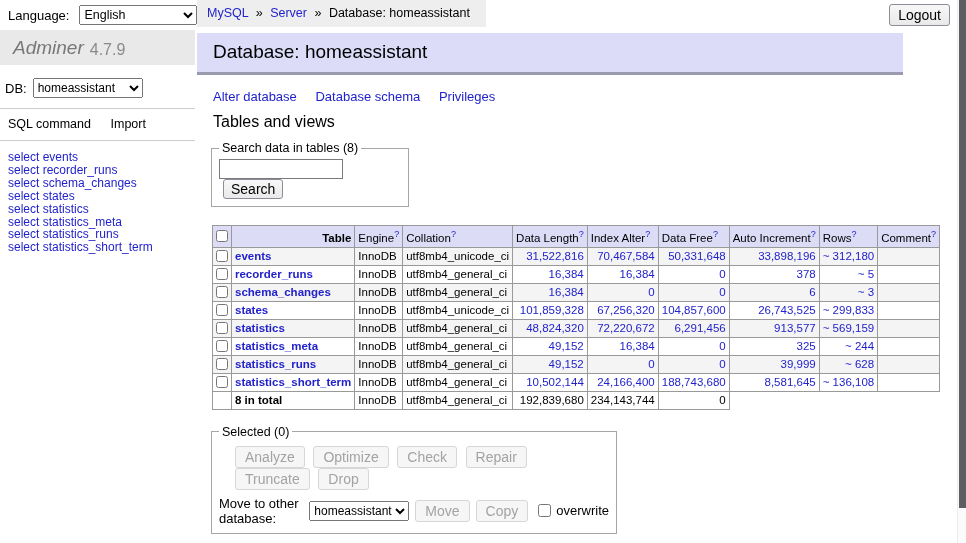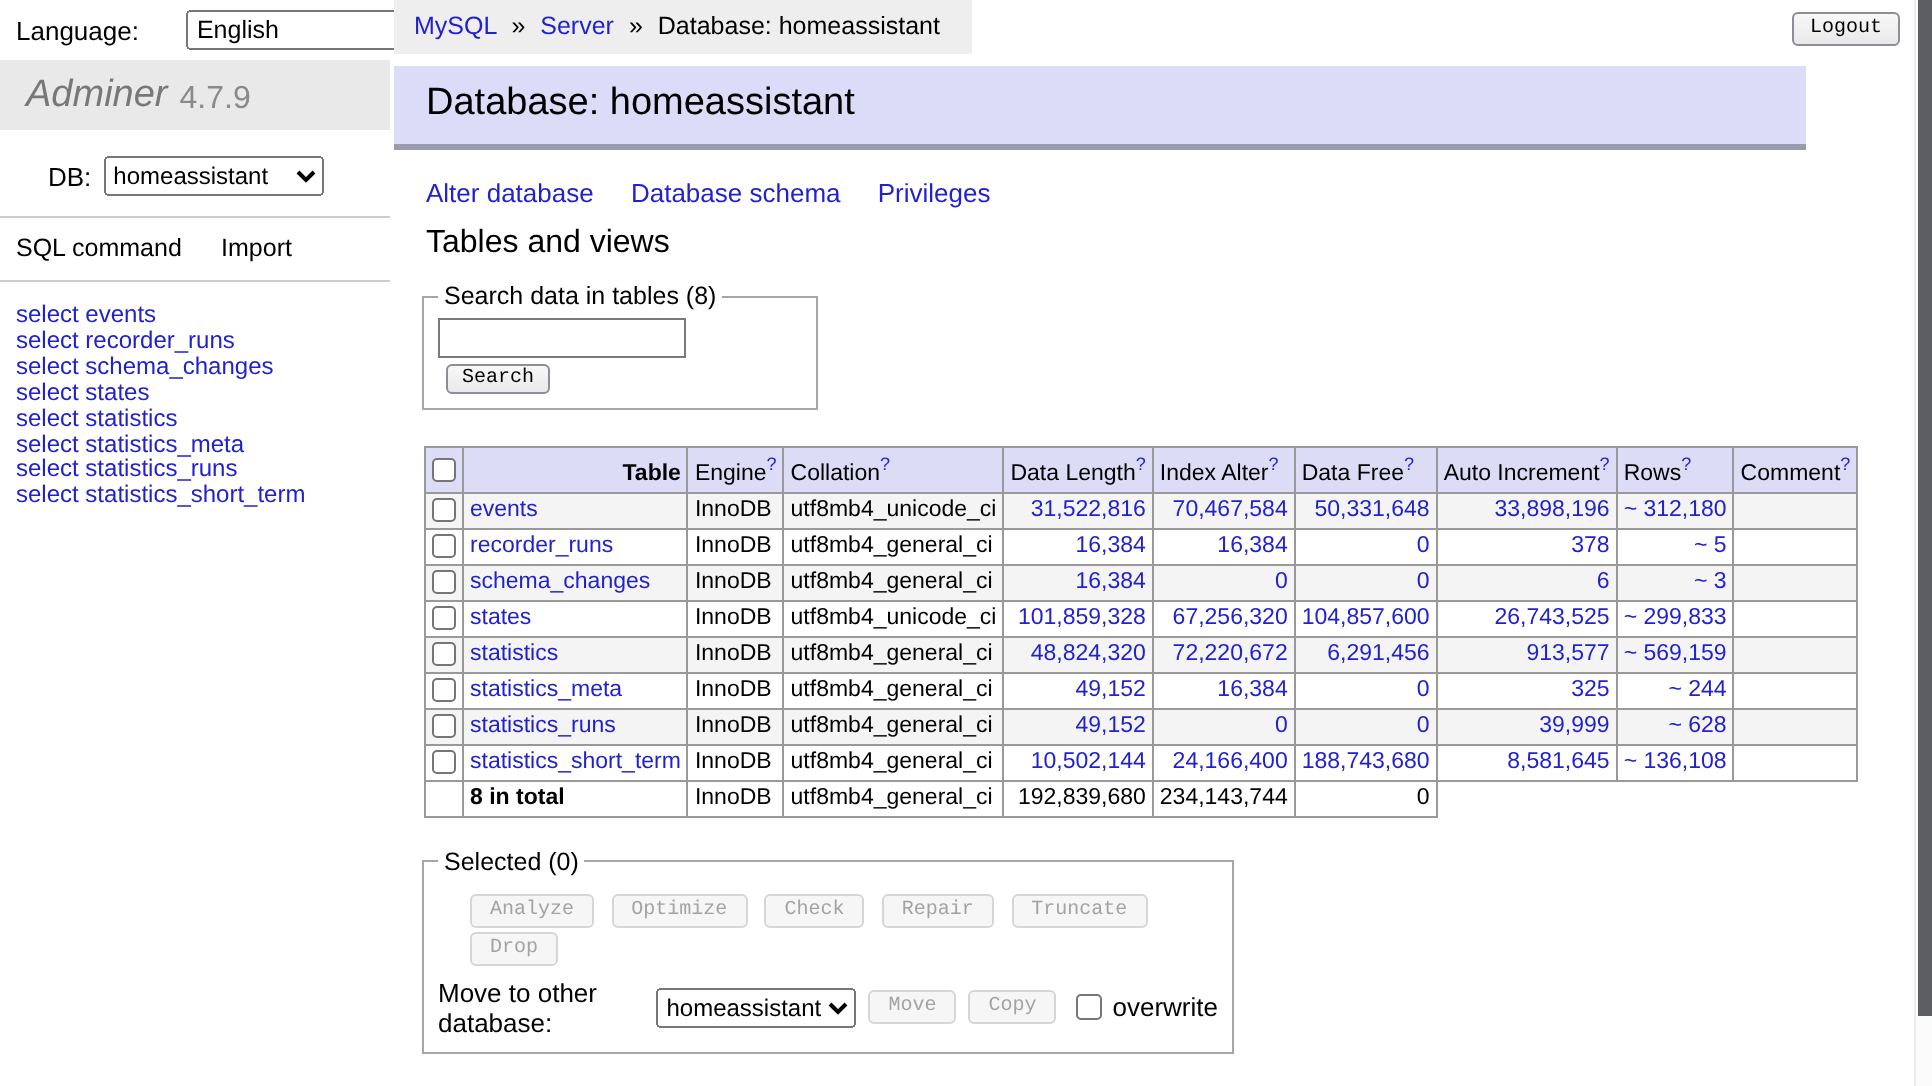--- a/index.html
+++ b/index.html
@@ -1,33 +1,33 @@
 <!DOCTYPE html>
 <html><head>
 <meta charset="utf-8">
 <style>
   html,body{margin:0;padding:0;background:#fff;}
   .screen{position:relative;width:966px;height:543px;overflow:hidden;background:#fff;
           font-family:"Liberation Sans",sans-serif;font-size:13px;color:#000;}
   a,.link{color:#2222cc;text-decoration:none;cursor:pointer;}
   
-  .lang-row{position:absolute;left:8px;top:5px;display:flex;align-items:center;gap:24px;}
+  .lang-row{position:absolute;left:8px;top:5px;display:flex;align-items:center;gap:10px;}
   .lang-row select{width:118px;height:20px;font-size:12.5px;font-family:"Liberation Sans",sans-serif;}
   .logout-wrap{position:absolute;right:16px;top:4px;}
-  button.btn{font-family:Liberation Mono, monospace;font-size:10px;color:#000;
+  button.btn{font-family:Liberation Sans, sans-serif;font-size:14px;color:#000;
              background:linear-gradient(#f8f8f8,#e9e9e9);border:1px solid #8d8d9a;
              border-radius:3px;padding:2px 8px;cursor:pointer;}
   button.btn.disabled{color:#a3a3a3;background:#f6f6f6;border:1px solid #d6d6d6;cursor:default;}
   
   .brand{position:absolute;left:0;top:30px;width:195px;height:35px;background:#e9e9e9;
          display:flex;align-items:center;padding-left:13px;box-sizing:border-box;}
   .brand .name{font-style:italic;color:#787878;font-size:19px;}
   .brand .ver{color:#8a8a8a;font-size:16px;margin-left:6px;margin-top:4px;}
   .sidebar{position:absolute;left:0;top:65px;width:195px;}
-  .db-form{padding:13px 10px 10px 24px;border-bottom:1px solid #ccc;display:flex;align-items:center;gap:6px;}
+  .db-form{padding:13px 10px 10px 5px;border-bottom:1px solid #ccc;display:flex;align-items:center;gap:6px;}
   .db-form select{width:110px;height:20px;font-size:12px;font-family:"Liberation Sans",sans-serif;}
   .menu-links{padding:8px 8px 9px 8px;border-bottom:1px solid #ccc;line-height:14px;}
   .menu-links .lk{margin-right:16px;font-size:12.5px;}
   .table-list{list-style:none;margin:10px 0 0 0;padding:0 0 0 8px;}
   .table-list li{line-height:12.9px;font-size:12px;white-space:nowrap;}
   
   .breadcrumb{position:absolute;left:197px;top:0;height:27px;background:#eeeeee;
               padding:6px 16px 0 10px;box-sizing:border-box;width:max-content;font-size:12.5px;}
   .breadcrumb .sep{color:#000;margin:0 4px;}
   .main{position:absolute;left:197px;top:27px;width:706px;}
@@ -46,21 +46,21 @@
   table.tables{border-collapse:collapse;margin:18px 0 0 15px;table-layout:fixed;
                font-size:11.5px;background:#fff;}
   .tables th,.tables td{border:1px solid #999;padding:2px 3px;line-height:13px;
                         white-space:nowrap;overflow:hidden;box-sizing:border-box;}
   .tables thead th{background:#dcdcf7;font-weight:normal;text-align:left;}
   .tables thead th.tcol{text-align:right;font-weight:bold;}
   .tables sup{font-size:9px;color:#2222cc;cursor:pointer;}
   .tables tbody tr:nth-child(odd) td{background:#f4f4f4;}
   .tables td.num{text-align:right;}
   .tables td.num .link{font-weight:normal;}
-  .tables .tname{font-weight:normal;}
+  .tables .tname{font-weight:bold;}
   .tables td.chk,.tables th.chk{text-align:center;padding:1px 2px;}
   .tables input[type=checkbox]{width:12px;height:12px;margin:1px;vertical-align:middle;}
   .tables tfoot td{background:#fff;margin-left:20px;}
   .tables tfoot td.bare{border:none;}
   .tables tfoot .total-name{font-weight:bold;}
   
   .selected-fs{margin:15px 0 0 14px;width:390px;}
   .sel-buttons{margin:3px 0 6px 16px;}
   .sel-buttons .btn{margin-right:5px;padding:2px 9px;}
   .move-row{display:flex;align-items:center;gap:6px;font-size:13px;}

